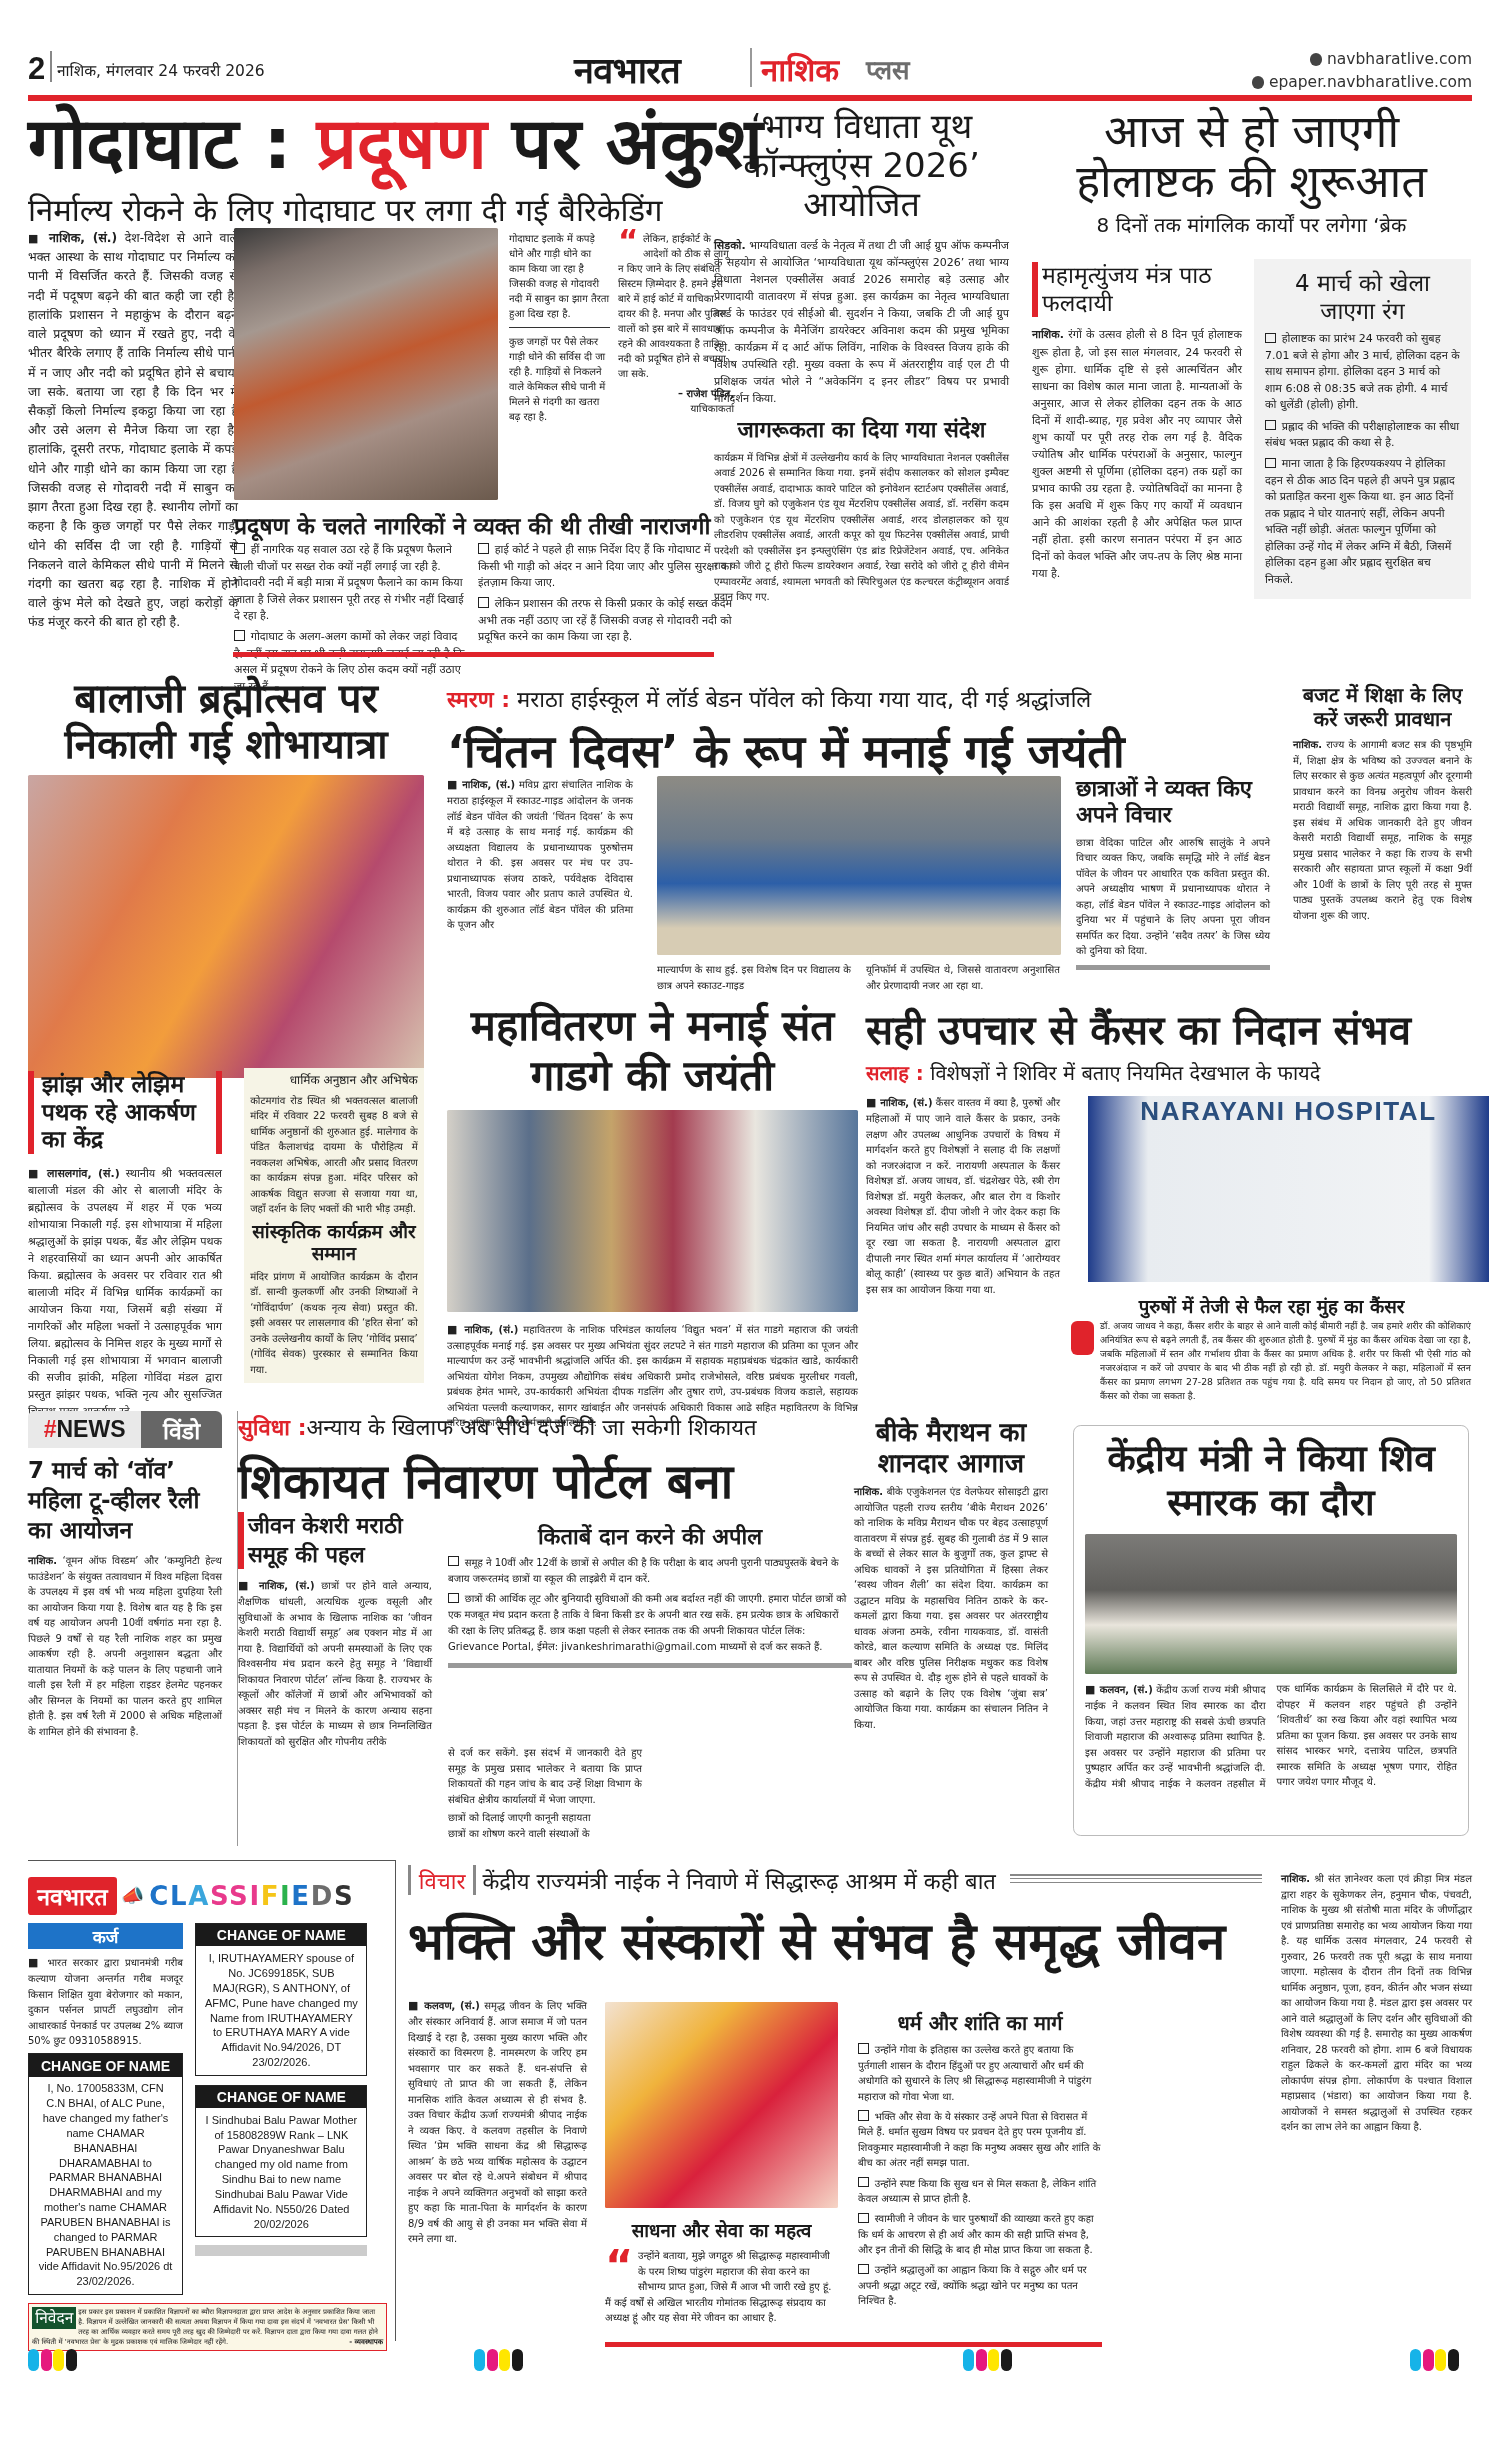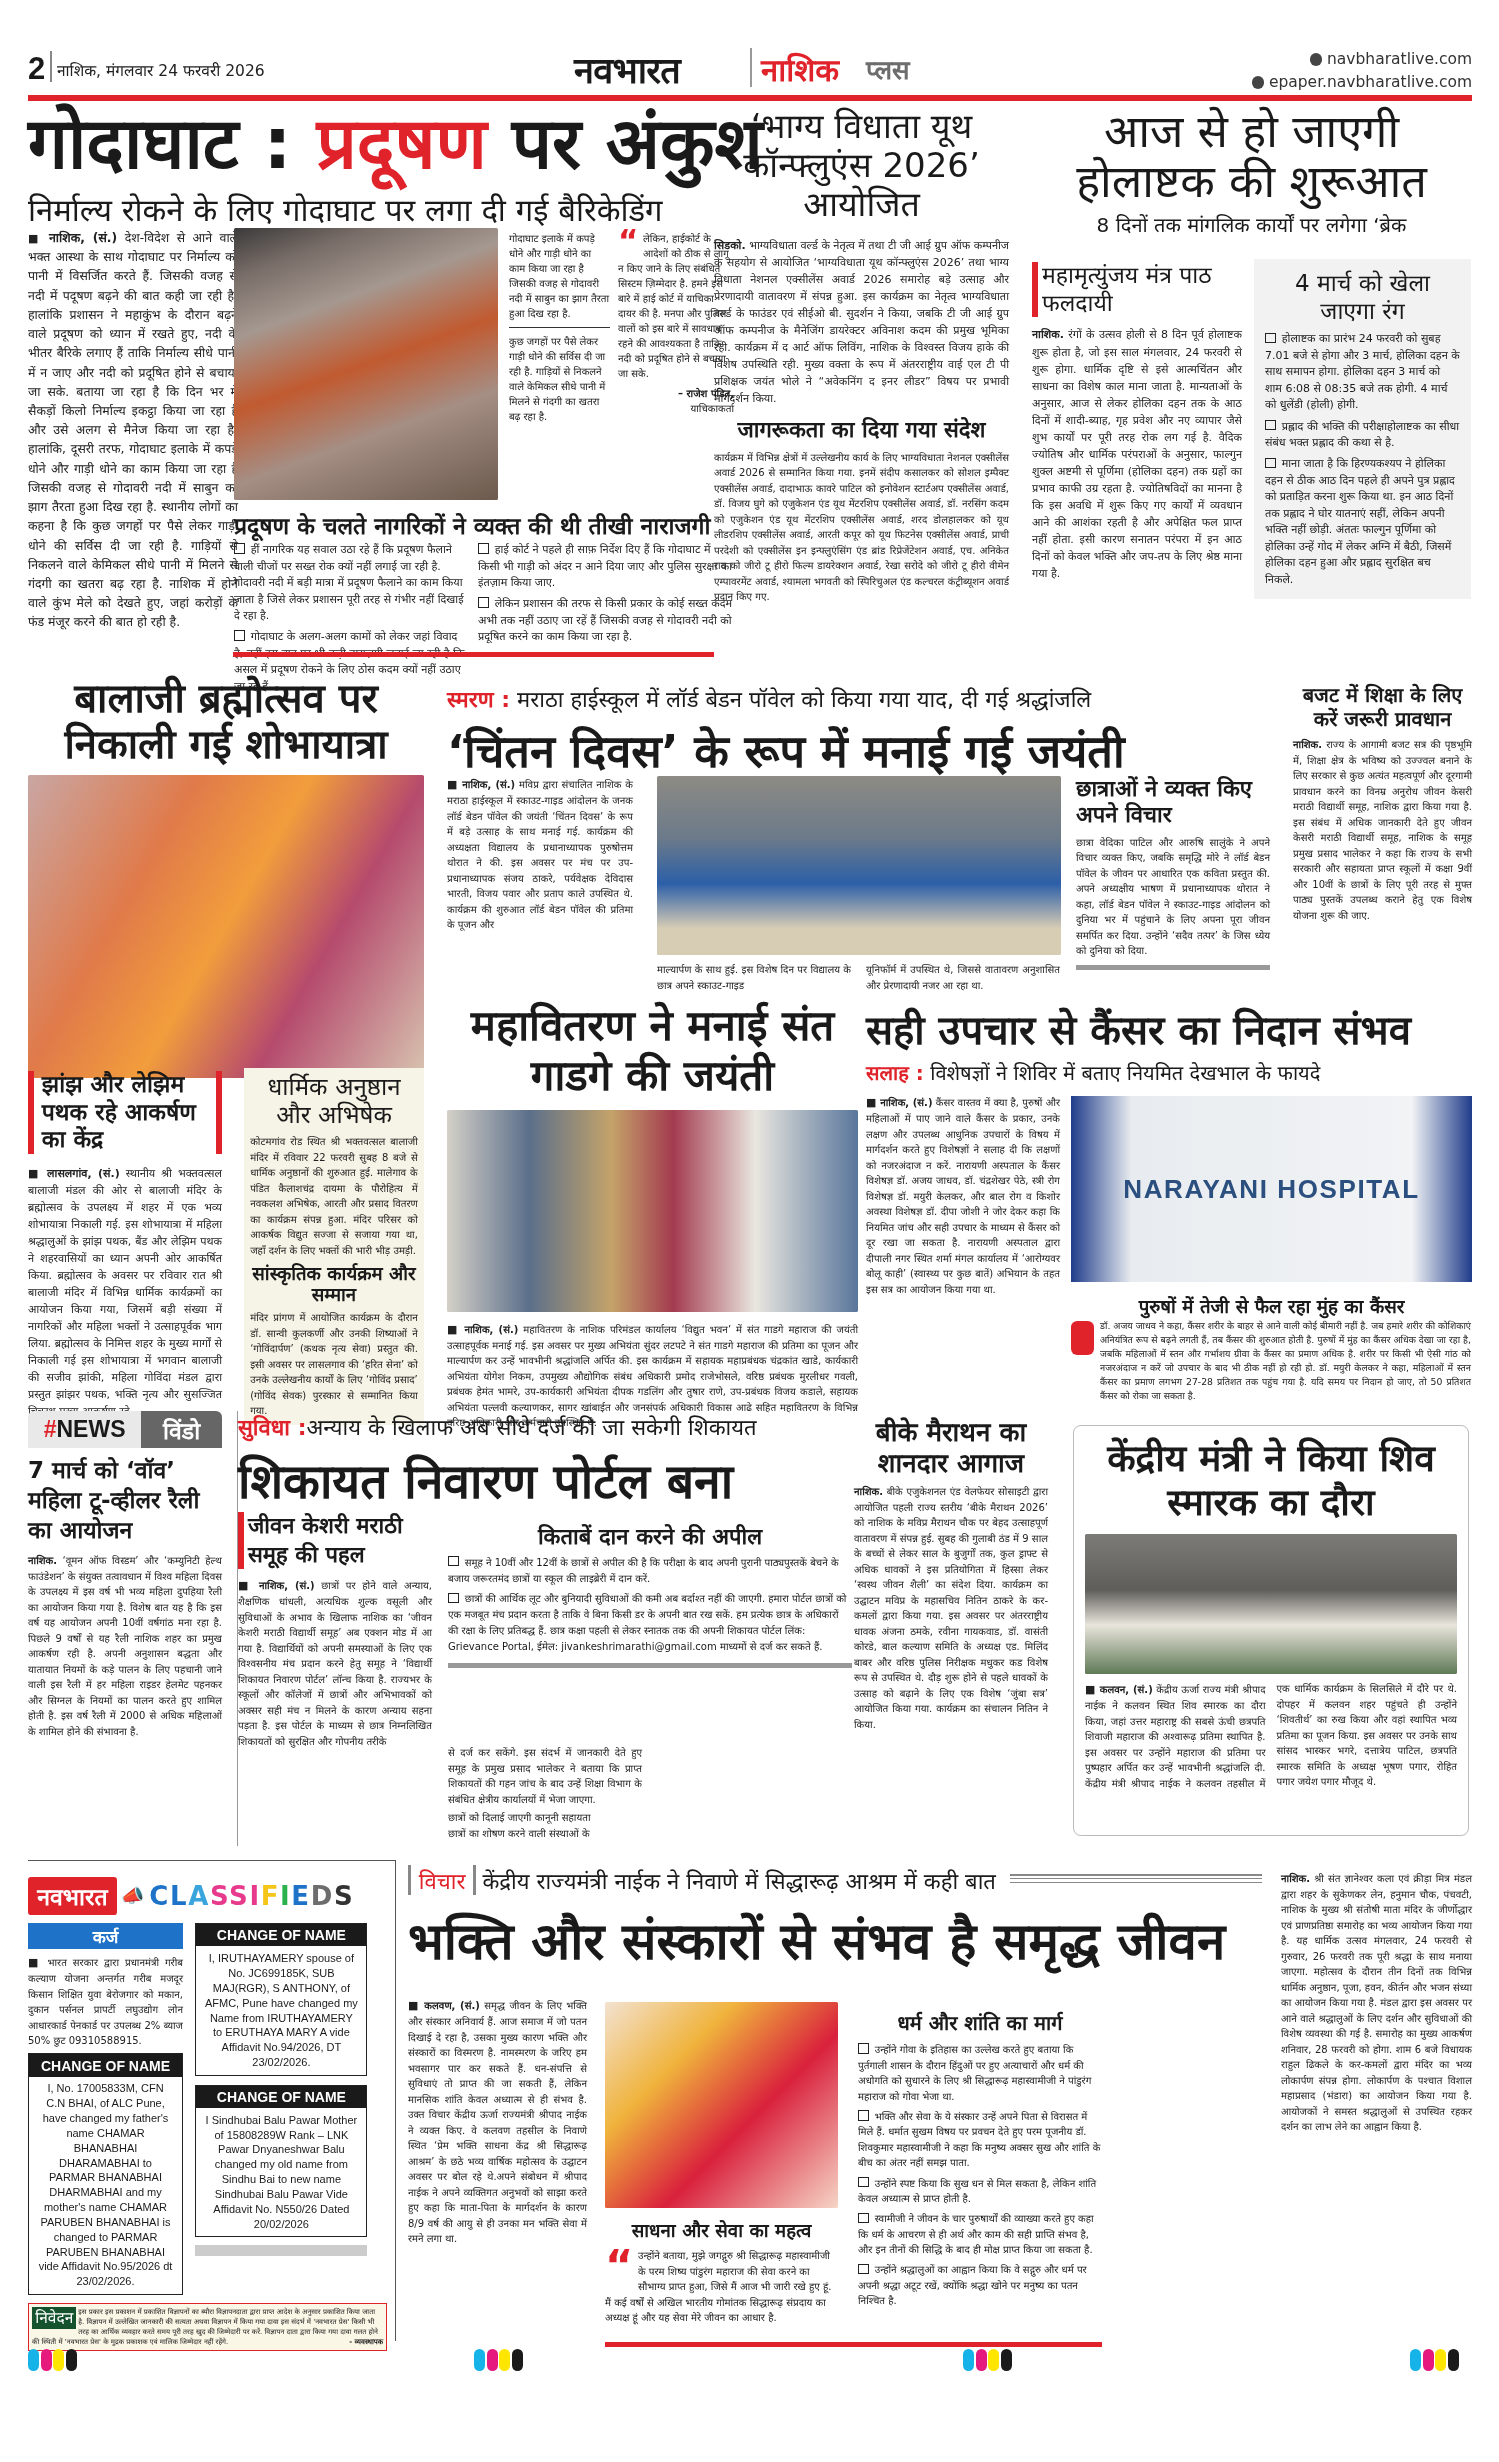--- a/index.html
+++ b/index.html
@@ -104,21 +104,21 @@
 </section>
 
 <section class="abs" style="left:28px;top:675px;width:396px;height:683px">
   <h1 style="font-size:40px;text-align:center;line-height:1.15">बालाजी ब्रह्मोत्सव पर निकाली गई शोभायात्रा</h1>
   <div class="photo" style="margin-top:7.8px;height:303px;background:linear-gradient(120deg,#c9a6a3 0%,#e07a4a 30%,#f29d3c 50%,#b54a6d 70%,#d8c4b0 100%)"></div>
   <div class="abs" style="left:0;top:396px;width:194px">
     <h4 style="font-size:23px;line-height:1.2;border-left:6.2px solid #e0232b;border-right:6.2px solid #e0232b;padding:0 7.8px">झांझ और लेझिम पथक रहे आकर्षण का केंद्र</h4>
     <div class="txt-s sq" style="margin-top:11px;font-size:11px"><b>लासलगांव, (सं.)</b> <span>स्थानीय श्री भक्तवत्सल बालाजी मंडल की ओर से बालाजी मंदिर के ब्रह्मोत्सव के उपलक्ष्य में शहर में एक भव्य शोभायात्रा निकाली गई. इस शोभायात्रा में महिला श्रद्धालुओं के झांझ पथक, बैंड और लेझिम पथक ने शहरवासियों का ध्यान अपनी ओर आकर्षित किया. ब्रह्मोत्सव के अवसर पर रविवार रात श्री बालाजी मंदिर में विभिन्न धार्मिक कार्यक्रमों का आयोजन किया गया, जिसमें बड़ी संख्या में नागरिकों और महिला भक्तों ने उत्साहपूर्वक भाग लिया. ब्रह्मोत्सव के निमित्त शहर के मुख्य मार्गों से निकाली गई इस शोभायात्रा में भगवान बालाजी की सजीव झांकी, महिला गोविंदा मंडल द्वारा प्रस्तुत झांझर पथक, भक्ति नृत्य और सुसज्जित चित्ररथ मुख्य आकर्षण रहे.</span></div>
   </div>
   <div class="abs" style="left:216px;top:393px;width:180px;background:#f6f4e6;padding:6.2px">
-    <h4 style="font-size:24px;text-align:center;line-height:1.15;font-weight:normal">धार्मिक अनुष्ठान और अभिषेक</h4>
+    <h4 style="font-size:12px;text-align:right;line-height:1.15;font-weight:normal">धार्मिक अनुष्ठान और अभिषेक</h4>
     <div class="txt-s" style="font-size:10px;margin-top:4.7px">कोटमगांव रोड स्थित श्री भक्तवत्सल बालाजी मंदिर में रविवार 22 फरवरी सुबह 8 बजे से धार्मिक अनुष्ठानों की शुरुआत हुई. मालेगाव के पंडित कैलाशचंद्र दायमा के पौरोहित्य में नवकलश अभिषेक, आरती और प्रसाद वितरण का कार्यक्रम संपन्न हुआ. मंदिर परिसर को आकर्षक विद्युत सज्जा से सजाया गया था, जहाँ दर्शन के लिए भक्तों की भारी भीड़ उमड़ी.</div>
     <h4 style="font-size:18.6px;text-align:center;line-height:1.15;margin-top:4.7px">सांस्कृतिक कार्यक्रम और सम्मान</h4>
     <div class="txt-s" style="font-size:10px;margin-top:4.7px">मंदिर प्रांगण में आयोजित कार्यक्रम के दौरान डॉ. सान्वी कुलकर्णी और उनकी शिष्याओं ने ‘गोविंदार्पण’ (कथक नृत्य सेवा) प्रस्तुत की. इसी अवसर पर लासलगाव की ‘हरित सेना’ को उनके उल्लेखनीय कार्यों के लिए ‘गोविंद प्रसाद’ (गोविंद सेवक) पुरस्कार से सम्मानित किया गया.</div>
   </div>
 </section>
 
 <section class="abs" style="left:447px;top:683px;width:823px;height:311px">
   <div style="font-size:22px;white-space:nowrap"><b class="red">स्मरण :</b> <span>मराठा हाईस्कूल में लॉर्ड बेडन पॉवेल को किया गया याद, दी गई श्रद्धांजलि</span></div>
   <h1 style="font-size:45px;margin-top:6.2px;white-space:nowrap">‘चिंतन दिवस’ के रूप में मनाई गई जयंती</h1>
   <div class="abs txt-s sq" style="left:0;top:93px;width:186px;font-size:10px"><b>नाशिक, (सं.)</b> <span>मविप्र द्वारा संचालित नाशिक के मराठा हाईस्कूल में स्काउट-गाइड आंदोलन के जनक लॉर्ड बेडन पॉवेल की जयंती ‘चिंतन दिवस’ के रूप में बड़े उत्साह के साथ मनाई गई. कार्यक्रम की अध्यक्षता विद्यालय के प्रधानाध्यापक पुरुषोत्तम थोरात ने की. इस अवसर पर मंच पर उप-प्रधानाध्यापक संजय ठाकरे, पर्यवेक्षक देविदास भारती, विजय पवार और प्रताप काले उपस्थित थे. कार्यक्रम की शुरुआत लॉर्ड बेडन पॉवेल की प्रतिमा के पूजन और</span></div>
@@ -140,21 +140,21 @@
 <section class="abs" style="left:447px;top:1001px;width:411px;height:396px">
   <h1 style="font-size:42px;text-align:center;line-height:1.2">महावितरण ने मनाई संत गाडगे की जयंती</h1>
   <div class="photo" style="margin-top:7.8px;height:202px;background:linear-gradient(90deg,#d4d0c8 0%,#5b6f8a 20%,#c4a36a 40%,#a33b4f 55%,#e9e6df 75%,#58769b 100%)"></div>
   <div class="txt-s sq" style="font-size:10px;margin-top:9.3px"><b>नाशिक, (सं.)</b> <span>महावितरण के नाशिक परिमंडल कार्यालय ‘विद्युत भवन’ में संत गाडगे महाराज की जयंती उत्साहपूर्वक मनाई गई. इस अवसर पर मुख्य अभियंता सुंदर लटपटे ने संत गाडगे महाराज की प्रतिमा का पूजन और माल्यार्पण कर उन्हें भावभीनी श्रद्धांजलि अर्पित की. इस कार्यक्रम में सहायक महाप्रबंधक चंद्रकांत खाडे, कार्यकारी अभियंता योगेश निकम, उपमुख्य औद्योगिक संबंध अधिकारी प्रमोद राजेभोसले, वरिष्ठ प्रबंधक मुरलीधर गवली, प्रबंधक हेमंत भामरे, उप-कार्यकारी अभियंता दीपक गडलिंग और तुषार राणे, उप-प्रबंधक विजय कडाले, सहायक अभियंता पल्लवी कल्याणकर, सागर खांबाईत और जनसंपर्क अधिकारी विकास आढे सहित महावितरण के विभिन्न वरिष्ठ अधिकारी और कर्मचारी उपस्थित थे.</span></div>
 </section>
 
 <section class="abs" style="left:866px;top:1001px;width:606px;height:396px">
   <h1 style="font-size:40px;white-space:nowrap">सही उपचार से कैंसर का निदान संभव</h1>
   <div style="font-size:20px;margin-top:3.1px;white-space:nowrap"><b class="red">सलाह :</b> <span>विशेषज्ञों ने शिविर में बताए नियमित देखभाल के फायदे</span></div>
   <div class="abs txt-s sq" style="left:0;top:93px;width:194px;font-size:10px"><b>नाशिक, (सं.)</b> <span>कैंसर वास्तव में क्या है, पुरुषों और महिलाओं में पाए जाने वाले कैंसर के प्रकार, उनके लक्षण और उपलब्ध आधुनिक उपचारों के विषय में मार्गदर्शन करते हुए विशेषज्ञों ने सलाह दी कि लक्षणों को नजरअंदाज न करें. नारायणी अस्पताल के कैंसर विशेषज्ञ डॉ. अजय जाधव, डॉ. चंद्रशेखर पेठे, स्त्री रोग विशेषज्ञ डॉ. मयुरी केलकर, और बाल रोग व किशोर अवस्था विशेषज्ञ डॉ. दीपा जोशी ने जोर देकर कहा कि नियमित जांच और सही उपचार के माध्यम से कैंसर को दूर रखा जा सकता है. नारायणी अस्पताल द्वारा दीपाली नगर स्थित शर्मा मंगल कार्यालय में ‘आरोग्यवर बोलू काही’ (स्वास्थ्य पर कुछ बातें) अभियान के तहत इस सत्र का आयोजन किया गया था.</span></div>
-  <div class="abs" style="left:205px;top:95px;width:401px;height:186px;background:linear-gradient(90deg,#1f3c8a 0%,#e8ecf0 15%,#f1f3f5 85%,#1f3c8a 100%);display:flex;align-items:center;justify-content:center">
+  <div class="abs" style="left:222px;top:95px;width:401px;height:186px;background:linear-gradient(90deg,#1f3c8a 0%,#e8ecf0 15%,#f1f3f5 85%,#1f3c8a 100%);display:flex;align-items:flex-start;justify-content:center">
     <span style="font:bold 26px 'Liberation Sans',sans-serif;color:#2b4f7e;letter-spacing:1.6px">NARAYANI HOSPITAL</span>
   </div>
   <h4 class="abs" style="left:205px;top:292px;width:401px;text-align:center;font-size:18.6px">पुरुषों में तेजी से फैल रहा मुंह का कैंसर</h4>
   <div class="abs" style="left:205px;top:320px;width:23px;height:34px;background:#e0232b;border-radius:6.2px"></div>
   <div class="abs txt-s" style="left:234px;top:318px;width:371px;font-size:9.3px;line-height:1.5">डॉ. अजय जाधव ने कहा, कैंसर शरीर के बाहर से आने वाली कोई बीमारी नहीं है. जब हमारे शरीर की कोशिकाएं अनियंत्रित रूप से बढ़ने लगती हैं, तब कैंसर की शुरुआत होती है. पुरुषों में मुंह का कैंसर अधिक देखा जा रहा है, जबकि महिलाओं में स्तन और गर्भाशय ग्रीवा के कैंसर का प्रमाण अधिक है. शरीर पर किसी भी ऐसी गांठ को नजरअंदाज न करें जो उपचार के बाद भी ठीक नहीं हो रही हो. डॉ. मयुरी केलकर ने कहा, महिलाओं में स्तन कैंसर का प्रमाण लगभग 27-28 प्रतिशत तक पहुंच गया है. यदि समय पर निदान हो जाए, तो 50 प्रतिशत कैंसर को रोका जा सकता है.</div>
 </section>
 
 <section class="abs" style="left:28px;top:1411px;width:210px;height:435px;border-right:1.6px solid #999">
   <div style="display:flex;height:37px;border-radius:6.2px 6.2px 0 0;overflow:hidden;width:194px">
     <div style="background:#e9e9e9;flex:1.4;display:flex;align-items:center;justify-content:center;font:bold 23px 'Liberation Sans',sans-serif">

